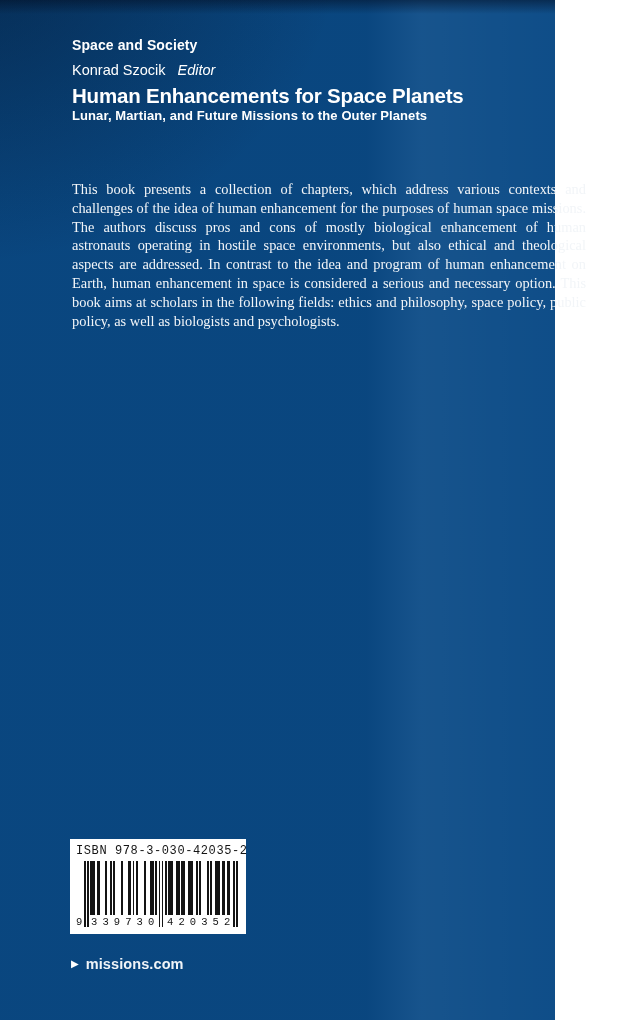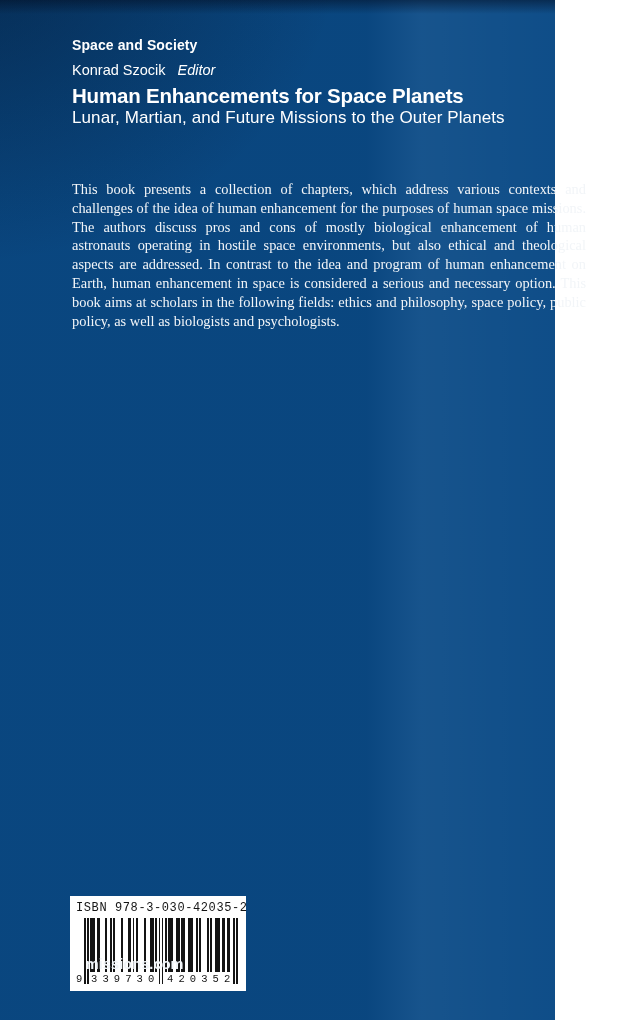--- a/index.html
+++ b/index.html
@@ -42,41 +42,41 @@
     left: 72px; top: 84px;
     font-size: 20.5px;
     font-weight: bold;
     letter-spacing: -0.2px;
     white-space: nowrap;
   }
 
   .subtitle {
     position: absolute;
     left: 72px; top: 108px;
-    font-size: 17px;
-    font-weight: normal;
+    font-size: 13px;
+    font-weight: bold;
     letter-spacing: 0.1px;
     white-space: nowrap;
   }
 
   .blurb {
     position: absolute;
     left: 72px; top: 157px;
     width: 514px;
     font-family: "Liberation Serif", serif;
     font-size: 14.4px;
     line-height: 18.8px;
     text-align: justify;
     color: #f2f5f8;
     margin-top: 23px;
   }
 
   .barcode-box {
     position: absolute;
-    left: 70px; top: 896px;
+    left: 70px; top: 839px;
     width: 176px; height: 95px;
     background: #ffffff;
     padding: 5px 0 4px 6px;
   }
   .isbn-label {
     font-family: "Liberation Mono", "DejaVu Sans Mono", monospace;
     font-size: 12px;
     letter-spacing: 0.6px;
     color: #141414;
     text-align: center;

